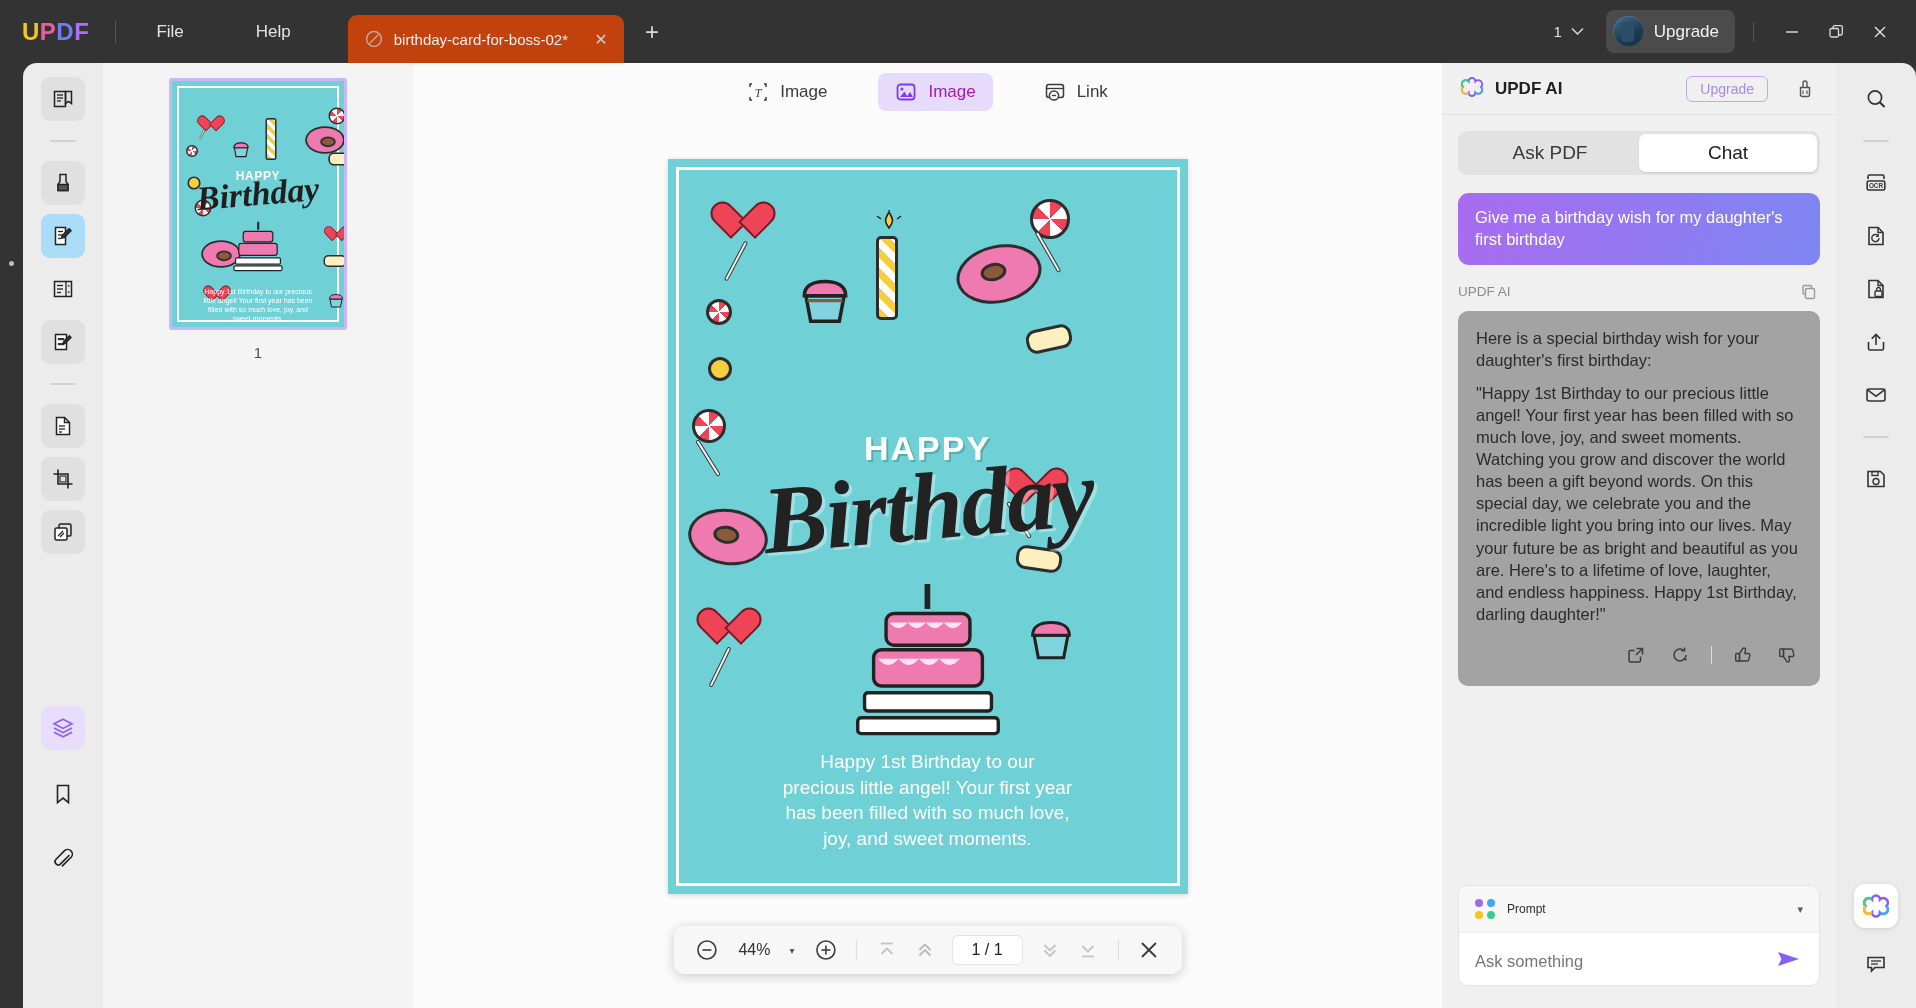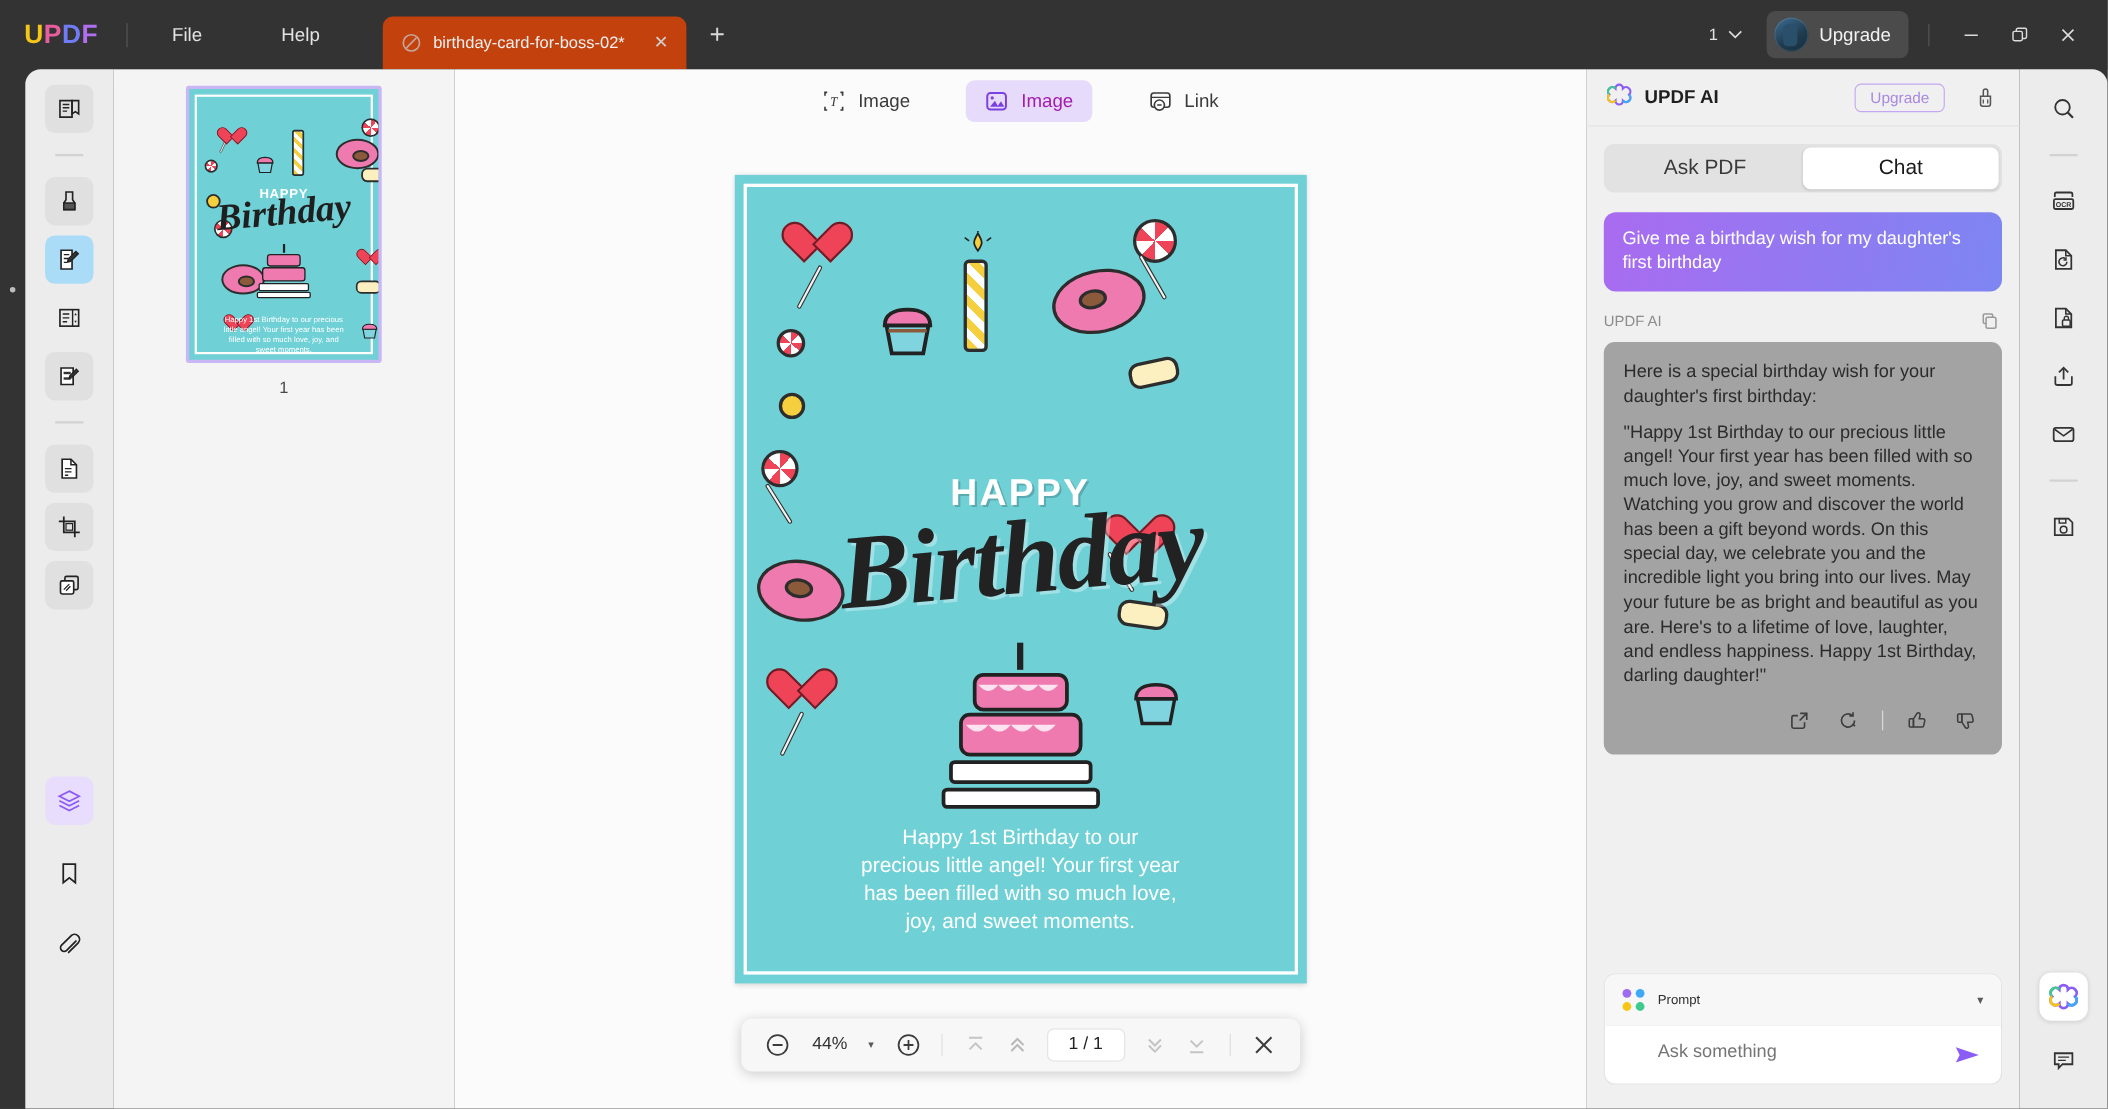--- a/index.html
+++ b/index.html
@@ -122,21 +122,21 @@
   .aicard p { font-size:16.5px; line-height:1.34; color:#2b2b2b; margin-bottom:11px; }
   .ai-actions { display:flex; align-items:center; justify-content:flex-end; gap:18px; padding:6px 2px 10px;}
   .ai-actions .act { width:26px; height:26px; display:flex; align-items:center; justify-content:center; color:#3d3d3d;}
   .ai-actions .vsep { width:1px; height:18px; background:#dedede; }
   .promptbox { position:absolute; left:16px; right:16px; bottom:22px; background:#fff; border:1px solid #e4e4e4; border-radius:10px; }
   .prompt-row { display:flex; align-items:center; gap:12px; padding:13px 16px; border-bottom:1px solid #eee; background:#f7f7f7; border-radius:10px 10px 0 0;}
   .dots4 { width:20px; height:20px; display:grid; grid-template-columns:1fr 1fr; gap:3px; }
   .dots4 i { width:8px;height:8px;border-radius:50%; display:block;}
   .prompt-label { font-size:12px; color:#2e2e2e; }
   .prompt-caret { margin-left:auto; font-size:11px; color:#5a5a5a;}
-  .ask-row { display:flex; align-items:flex-start; padding:14px 16px;margin-left:32px; }
+  .ask-row { display:flex; align-items:flex-end; padding:14px 16px; }
   .ask-input { border:0; outline:0; flex:1; font-size:16.5px; color:#9a9a9a; font-family:"Liberation Sans",sans-serif; background:transparent;}
   .sendbtn { width:28px; height:24px; display:flex; align-items:center; justify-content:center; }
 
   
   .rightrail { position:absolute; left:1836px; top:63px; width:80px; height:945px; background:#ececec; border-radius:0 14px 0 0; }
   .rr-stack { padding-top:14px; display:flex; flex-direction:column; gap:9px; }
   .rr-btn { width:44px; height:44px; margin:0 auto; border-radius:9px; display:flex; align-items:center; justify-content:center; }
   .rr-sep { width:26px; height:2px; background:#d2d2d2; margin:10px auto; border-radius:1px;}
   .rr-bottom { position:absolute; bottom:22px; left:0; width:80px; display:flex; flex-direction:column; gap:14px; }
   .ai-launch { width:44px; height:44px; margin:0 auto; border-radius:11px; background:#fff; box-shadow:0 1px 5px rgba(0,0,0,.13);

